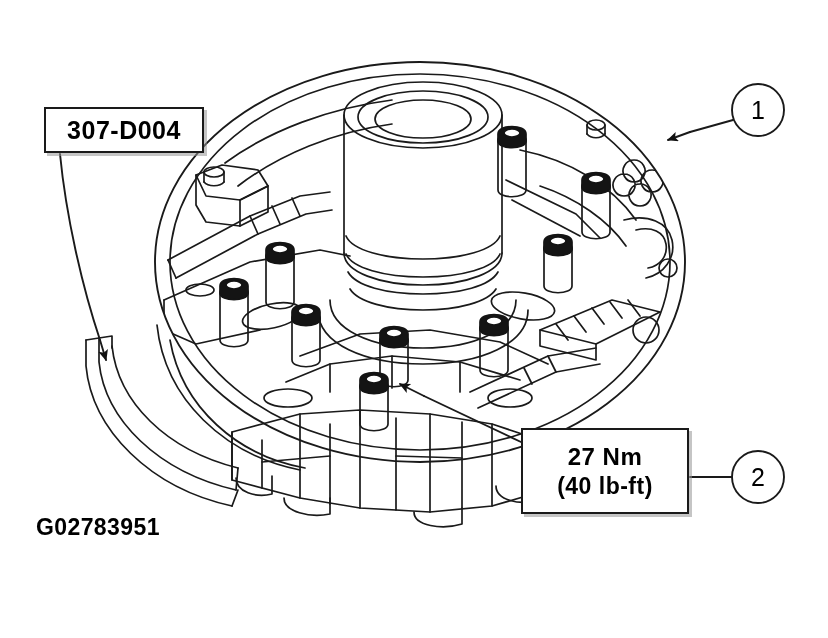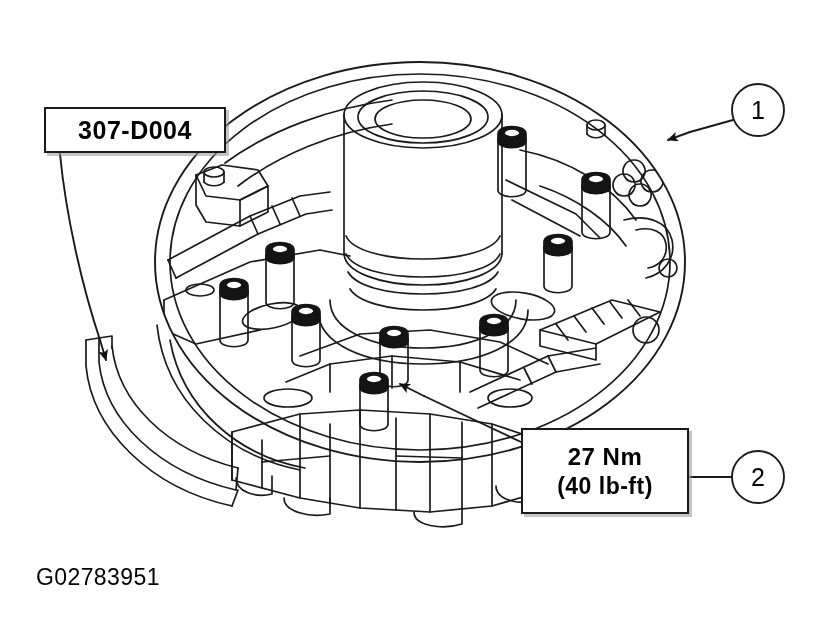--- a/index.html
+++ b/index.html
@@ -39,42 +39,43 @@
     align-items: center;
     justify-content: center;
     color: #000000;
     font-weight: bold;
     letter-spacing: 0.5px;
     box-sizing: border-box;
   }
   #tool-label {
     left: 44px;
     top: 107px;
-    width: 182px;
+    width: 160px;
     height: 46px;
     font-size: 25px;
   }
   #torque-label {
     left: 521px;
     top: 428px;
     width: 168px;
     height: 86px;
     font-size: 24px;
     line-height: 1.22;
   }
   #torque-label .line2 { font-size: 23px; }
   
   #figure-id {
     position: absolute;
     left: 36px;
-    top: 564px;
+    top: 514px;
     font-size: 23px;
     color: #000000;
     letter-spacing: 0.4px;
     white-space: nowrap;
+    font-weight: bold;
   }
   
   .callout-num {
     position: absolute;
     width: 52px;
     height: 52px;
     display: flex;
     align-items: center;
     justify-content: center;
     font-size: 25px;

